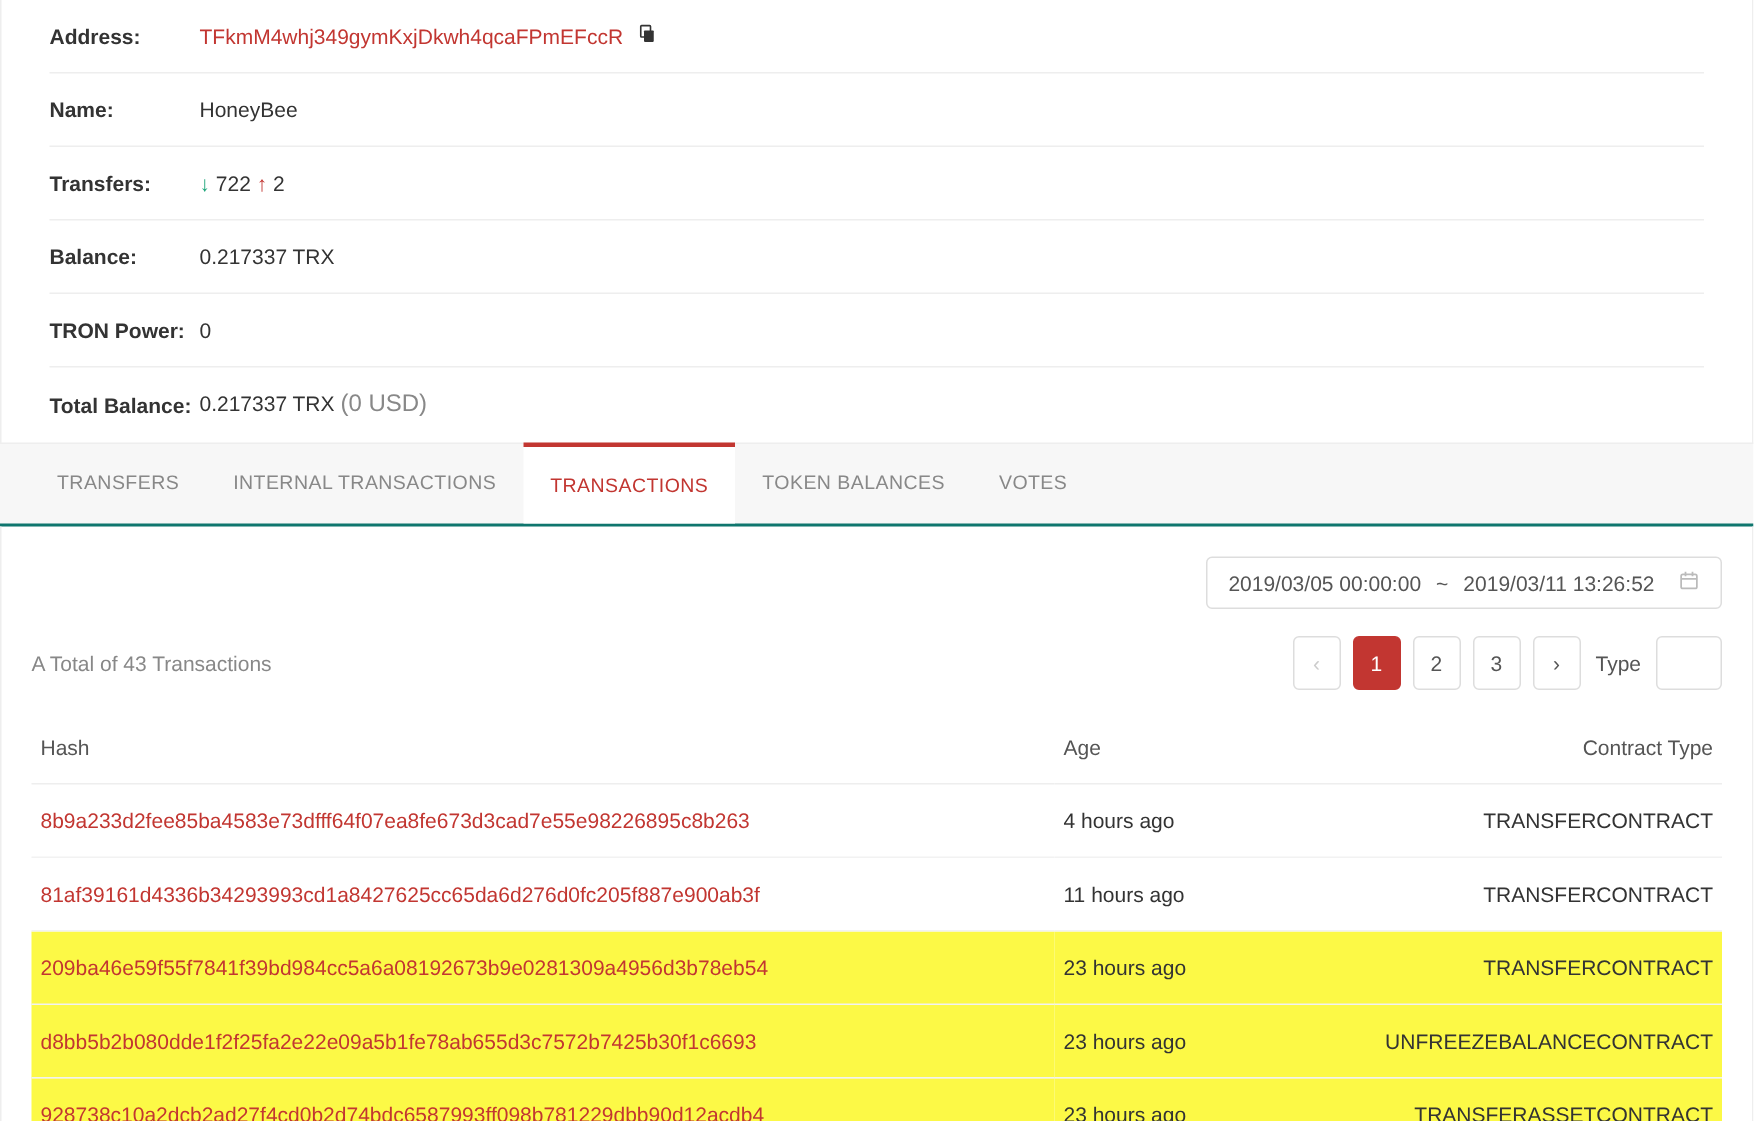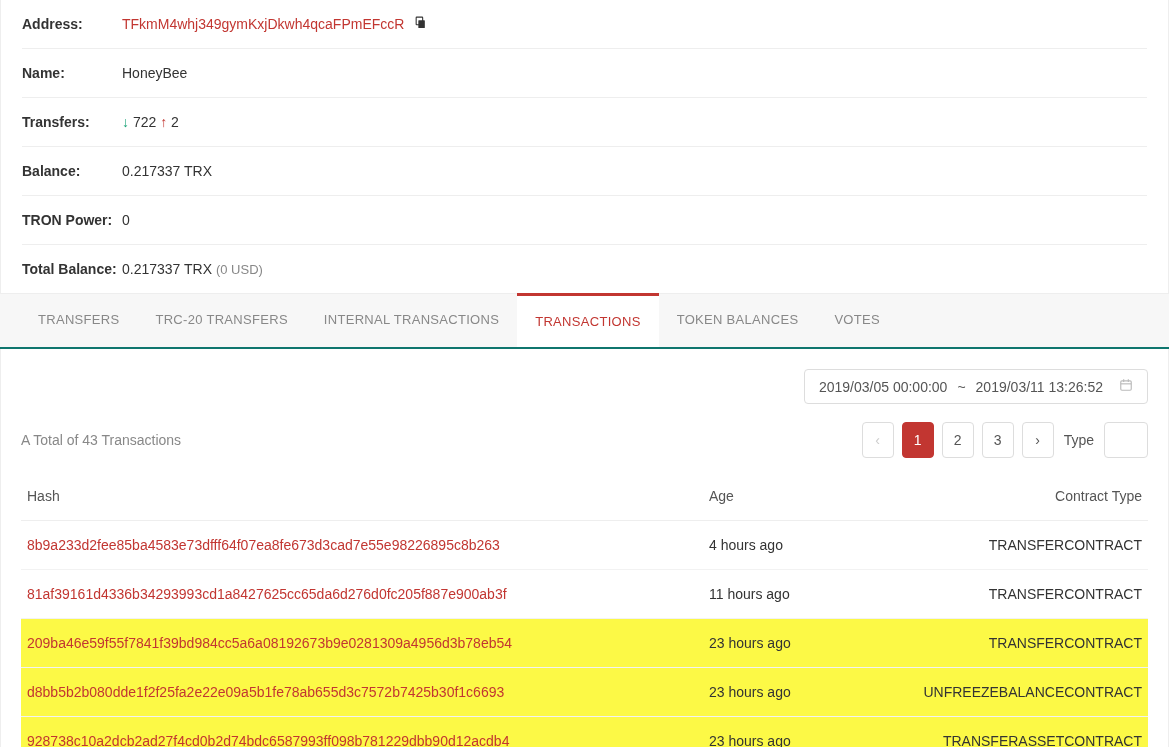--- a/index.html
+++ b/index.html
@@ -1,27 +1,27 @@
 <!DOCTYPE html>
 <html><head>
 <meta charset="utf-8">
 <style>
   * { box-sizing: border-box; margin: 0; padding: 0; }
   body { font-family: -apple-system, BlinkMacSystemFont, "Segoe UI", Arial, sans-serif; font-size: 14px; color: #333; background: #fff; }
   .container { width: 1169px; }
-  .details { padding: 0 21px; border: 1px solid #eee; border-top: none; }
+  .details { padding: 0 32px; border: 1px solid #eee; border-top: none; }
   .details-row { display: flex; align-items: center; padding: 16px 0; border-bottom: 1px solid #eee; }
   .details-row:last-child { border-bottom: none; }
   .details-label { width: 100px; font-weight: 700; color: #333; }
   .details-value { color: #333; }
   .link { color: #c23631; text-decoration: none; }
   .copy-icon { margin-left: 6px; color: #333; cursor: pointer; font-size: 13px; }
   .arrow-down { color: #1da57a; font-weight: 700; }
   .arrow-up { color: #c23631; font-weight: 700; }
-  .muted { color: #888; font-size: 13px; }
+  .muted { color: #888; font-size: 16px; }
   .tabs-bar { display: flex; background: #f7f7f7; border-bottom: 2px solid #0f766e; padding: 0 20px; margin-top: 0; }
   .tab { padding: 18px 18px; color: #888; font-size: 13px; letter-spacing: .3px; cursor: pointer; position: relative; }
   .tab.active { color: #c23631; background: #fff; border-top: 3px solid #c23631; margin-top: -1px; }
   .content { padding: 20px; border-left:1px solid #eee; border-right:1px solid #eee;}
   .toolbar { display: flex; justify-content: flex-end; margin-bottom: 18px; }
   .date-picker { border: 1px solid #ddd; border-radius: 4px; padding: 8px 14px; display: flex; align-items: center; gap: 10px; font-size: 14px; color: #555; }
   .calendar-icon { color: #bbb; margin-left: 6px; font-size: 14px;}
   .summary-row { display: flex; justify-content: space-between; align-items: center; margin-bottom: 12px; }
   .total-text { color: #888; }
   .controls { display: flex; align-items: center; gap: 10px; }
@@ -85,21 +85,20 @@
       <div class="details-label">Total Balance:</div>
       <div class="details-value">
         <span>0.217337 TRX</span>
         <span class="muted">(0 USD)</span>
       </div>
     </div>
   </div>
 
   <div class="tabs-bar">
     <div class="tab">TRANSFERS</div>
-    <div class="tab">TRC-20 TRANSFERS</div>
     <div class="tab">INTERNAL TRANSACTIONS</div>
     <div class="tab active">TRANSACTIONS</div>
     <div class="tab">TOKEN BALANCES</div>
     <div class="tab">VOTES</div>
   </div>
 
   <div class="content">
     <div class="toolbar">
       <div class="date-picker">
         <span>2019/03/05 00:00:00</span>

